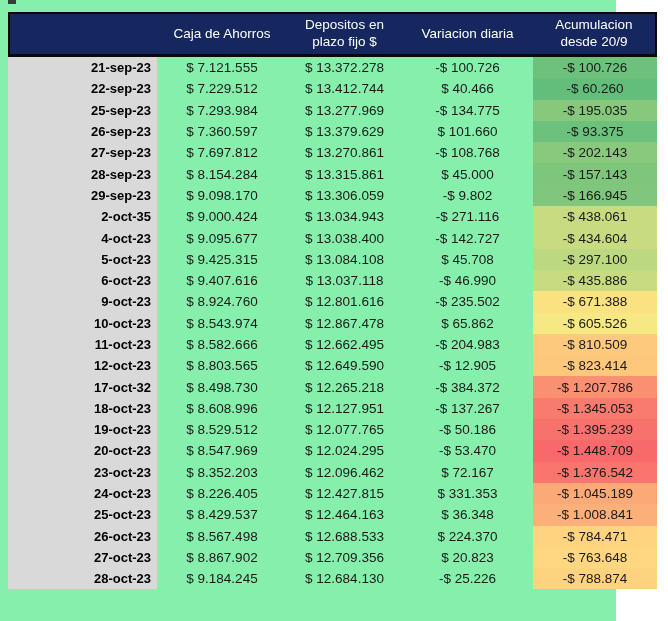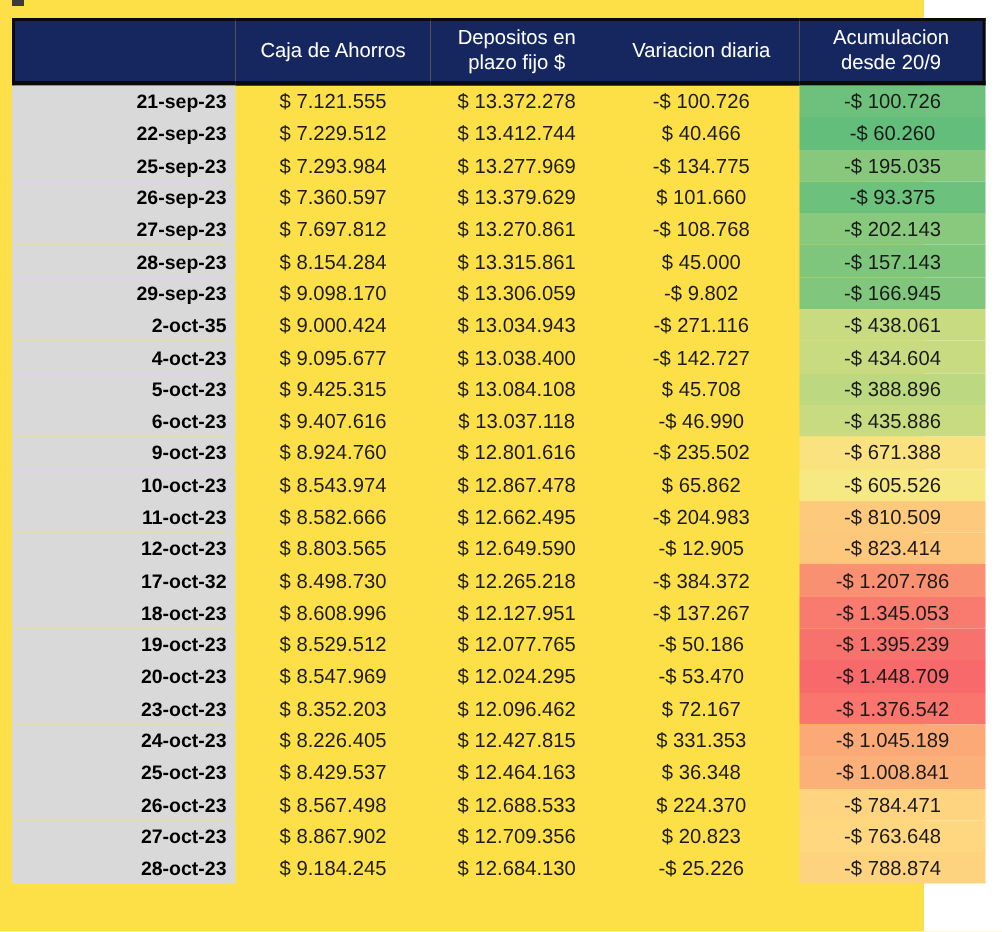--- a/index.html
+++ b/index.html
@@ -8,21 +8,21 @@
     background: #ffffff;
     width: 668px;
     height: 621px;
     font-family: "Liberation Sans", sans-serif;
     overflow: hidden;
   }
   .stage {
     position: relative;
     width: 616px;
     height: 621px;
-    background: #fde047;
+    background: #86efac;
   }
   .corner-artifact {
     position: absolute;
     left: 8px;
     top: 0;
     width: 8px;
     height: 4px;
     background: #3a3a3a;
   }
   .table-wrap {
@@ -167,21 +167,21 @@
             <td class="num">$ 9.095.677</td>
             <td class="num">$ 13.038.400</td>
             <td class="num">-$ 142.727</td>
             <td class="accum" style="background: rgb(200, 219, 129);">-$ 434.604</td>
           </tr>
           <tr>
             <td class="date">5-oct-23</td>
             <td class="num">$ 9.425.315</td>
             <td class="num">$ 13.084.108</td>
             <td class="num">$ 45.708</td>
-            <td class="accum" style="background: rgb(188, 216, 128);">-$ 388.896</td>
+            <td class="accum" style="background: rgb(188, 216, 128);">-$ 297.100</td>
           </tr>
           <tr>
             <td class="date">6-oct-23</td>
             <td class="num">$ 9.407.616</td>
             <td class="num">$ 13.037.118</td>
             <td class="num">-$ 46.990</td>
             <td class="accum" style="background: rgb(200, 219, 129);">-$ 435.886</td>
           </tr>
           <tr>
             <td class="date">9-oct-23</td>

